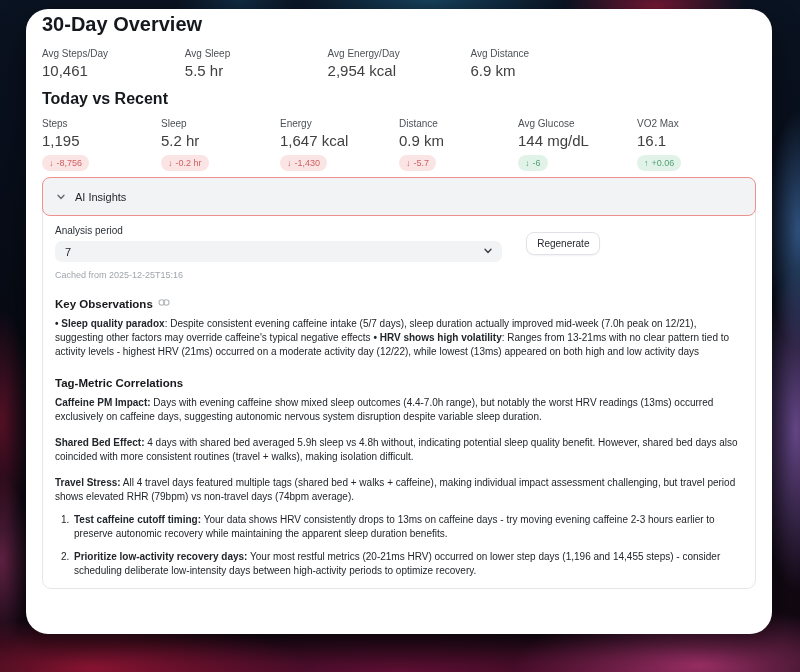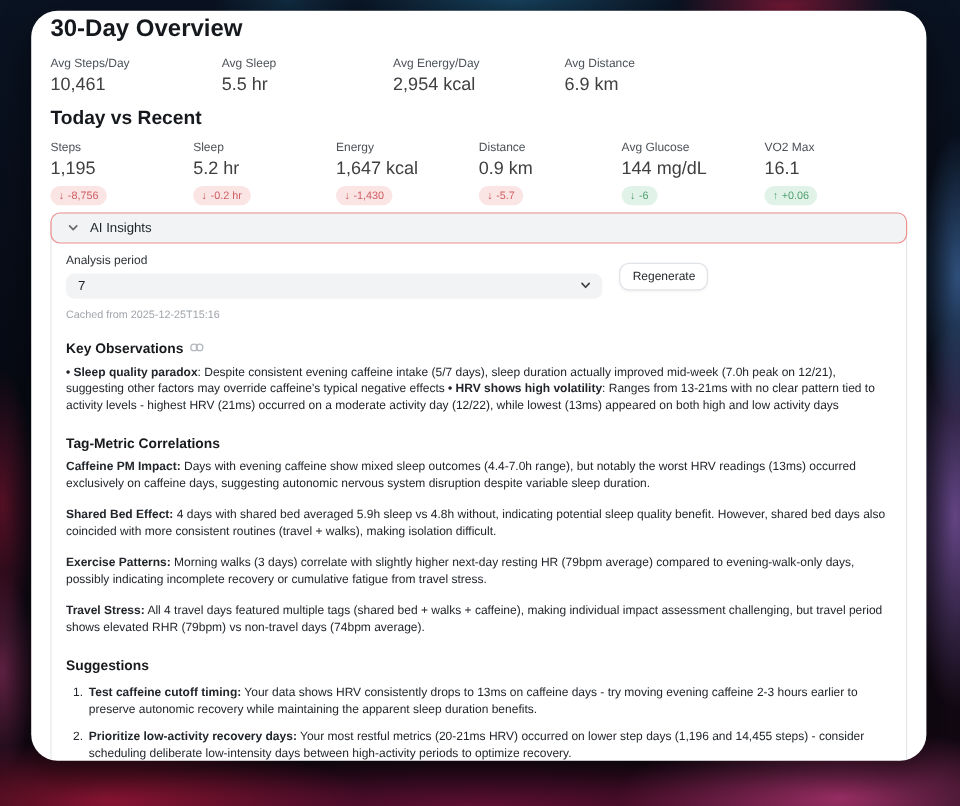--- a/index.html
+++ b/index.html
@@ -36,36 +36,36 @@
   .tvr-grid{margin-top:9px;}
   .badge{display:inline-flex;align-items:center;gap:3px;font-size:9px;line-height:10px;
     padding:3px 7px;border-radius:9px;margin-top:5px;}
   .badge .arrow{font-size:9px;}
   .badge.negative{background:#fbe4e4;color:#cf5f62;}
   .badge.positive{background:#e1f3e8;color:#55a173;}
   details.ai-panel{margin-top:6px;border:1px solid #e4e7ea;border-radius:9px;}
   summary.ai-summary{
     list-style:none;cursor:pointer;display:flex;align-items:center;gap:9px;
     background:#f1f3f4;border:1px solid #ee908e;border-radius:8px;margin:-1px;
-    padding:5px 13px;font-size:11px;color:#1f2327;height:26px;box-sizing:border-box;
+    padding:5px 13px;font-size:11px;color:#1f2327;height:39px;box-sizing:border-box;
   }
   summary::-webkit-details-marker{display:none;}
   .ai-content{padding:10px 12px 10px;}
   .period-row{display:flex;align-items:center;}
   .period-field{width:65%;}
   .field-label{font-size:10px;color:#2c3136;line-height:12px;margin-bottom:4px;}
   .select-wrap{position:relative;}
   select.period-select{
     width:100%;appearance:none;-webkit-appearance:none;background:#f1f3f5;border:none;
     border-radius:7px;padding:5px 24px 5px 10px;font-size:11px;color:#1f2327;
     font-family:"Liberation Sans",sans-serif;height:21px;box-sizing:border-box;
   }
   .select-chevron{position:absolute;right:9px;top:5px;pointer-events:none;display:flex;}
   .regen-btn{
-    margin-left:14px;background:#fff;border:1px solid #dfe3e7;border-radius:8px;
+    margin-left:24px;background:#fff;border:1px solid #dfe3e7;border-radius:8px;
     padding:5px 10px;font-size:10px;color:#1f2327;font-family:"Liberation Sans",sans-serif;
     box-shadow:0 1px 2px rgba(0,0,0,.05);cursor:pointer;
   }
   .cached-note{font-size:9px;color:#a0a5ab;margin-top:8px;line-height:10px;}
   h3.block-title{font-size:11.5px;font-weight:700;color:#17191c;margin:18px 0 0;line-height:13px;display:flex;align-items:flex-start;gap:5px;}
   .body-text{font-size:10px;line-height:14px;color:#22262b;margin:6px 0 0;}
   .corr-text{margin:12px 0 0;}
   ol.suggestion-list{margin:7px 0 0;padding-left:17px;font-size:10px;line-height:14px;color:#22262b;}
   ol.suggestion-list li{margin-top:9px;padding-left:2px;}
   .lead{font-weight:700;}
@@ -188,24 +188,22 @@
               <circle cx="3.7" cy="4.5" r="2.7" fill="none" stroke="#9aa0a6" stroke-width="1.1"></circle>
               <circle cx="8.3" cy="4.5" r="2.7" fill="none" stroke="#9aa0a6" stroke-width="1.1"></circle>
             </svg>
         </span>
       </h3>
       <p class="body-text"><span class="lead">• Sleep quality paradox</span><span>: Despite consistent evening caffeine intake (5/7 days), sleep duration actually improved mid-week (7.0h peak on 12/21), suggesting other factors may override caffeine's typical negative effects </span><span class="lead">• HRV shows high volatility</span><span>: Ranges from 13-21ms with no clear pattern tied to activity levels - highest HRV (21ms) occurred on a moderate activity day (12/22), while lowest (13ms) appeared on both high and low activity days</span></p>
 
       <h3 class="block-title">Tag-Metric Correlations</h3>
       <p class="body-text"><span class="lead">Caffeine PM Impact:</span><span> Days with evening caffeine show mixed sleep outcomes (4.4-7.0h range), but notably the worst HRV readings (13ms) occurred exclusively on caffeine days, suggesting autonomic nervous system disruption despite variable sleep duration.</span></p>
       <p class="body-text corr-text"><span class="lead">Shared Bed Effect:</span><span> 4 days with shared bed averaged 5.9h sleep vs 4.8h without, indicating potential sleep quality benefit. However, shared bed days also coincided with more consistent routines (travel + walks), making isolation difficult.</span></p>
-      <p class="body-text corr-text"><span class="lead">Exercise Patterns:</span><span> Morning walks (3 days) correlate with slightly higher next-day resting HR (79bpm average) compared to evening-walk-only days, possibly indicating incomplete recovery or cumulative fatigue from travel stress.</span></p>
       <p class="body-text corr-text"><span class="lead">Travel Stress:</span><span> All 4 travel days featured multiple tags (shared bed + walks + caffeine), making individual impact assessment challenging, but travel period shows elevated RHR (79bpm) vs non-travel days (74bpm average).</span></p>
 
-      <h3 class="block-title">Suggestions</h3>
       <ol class="suggestion-list">
         <li><span class="lead">Test caffeine cutoff timing:</span><span> Your data shows HRV consistently drops to 13ms on caffeine days - try moving evening caffeine 2-3 hours earlier to preserve autonomic recovery while maintaining the apparent sleep duration benefits.</span></li>
         <li><span class="lead">Prioritize low-activity recovery days:</span><span> Your most restful metrics (20-21ms HRV) occurred on lower step days (1,196 and 14,455 steps) - consider scheduling deliberate low-intensity days between high-activity periods to optimize recovery.</span></li>
       </ol>
 
     </div>
   </details>
 
 </div>
 

